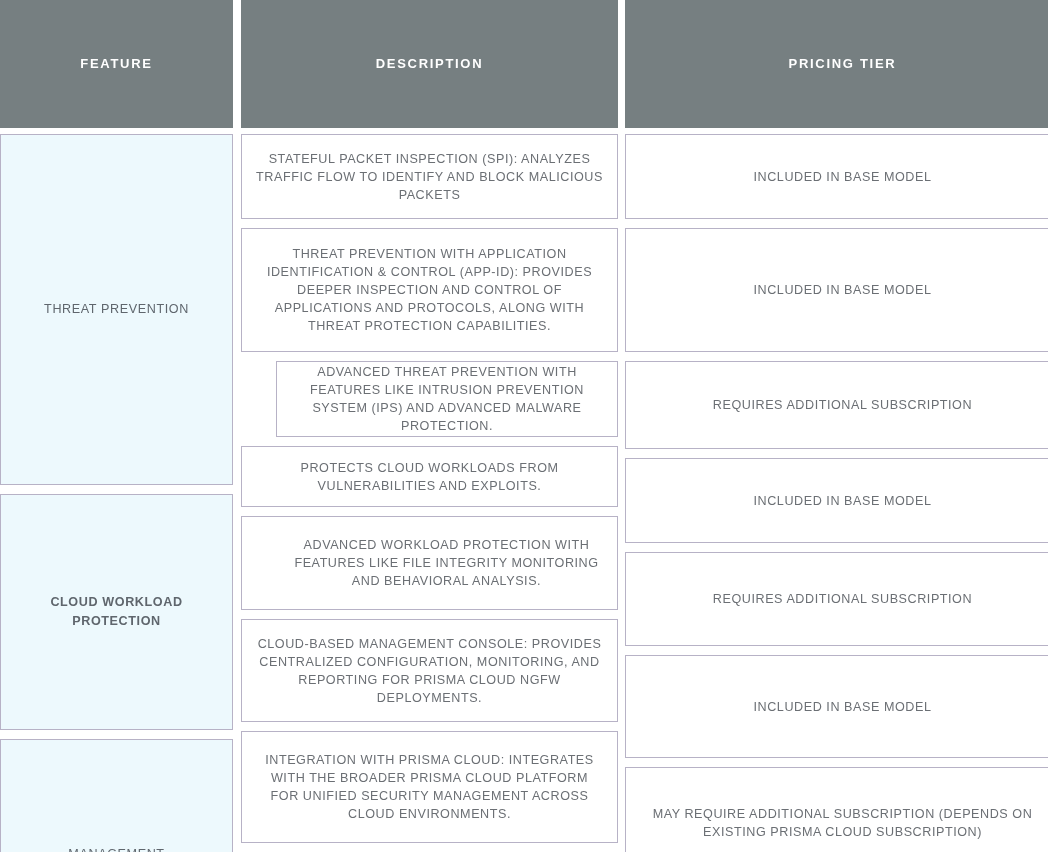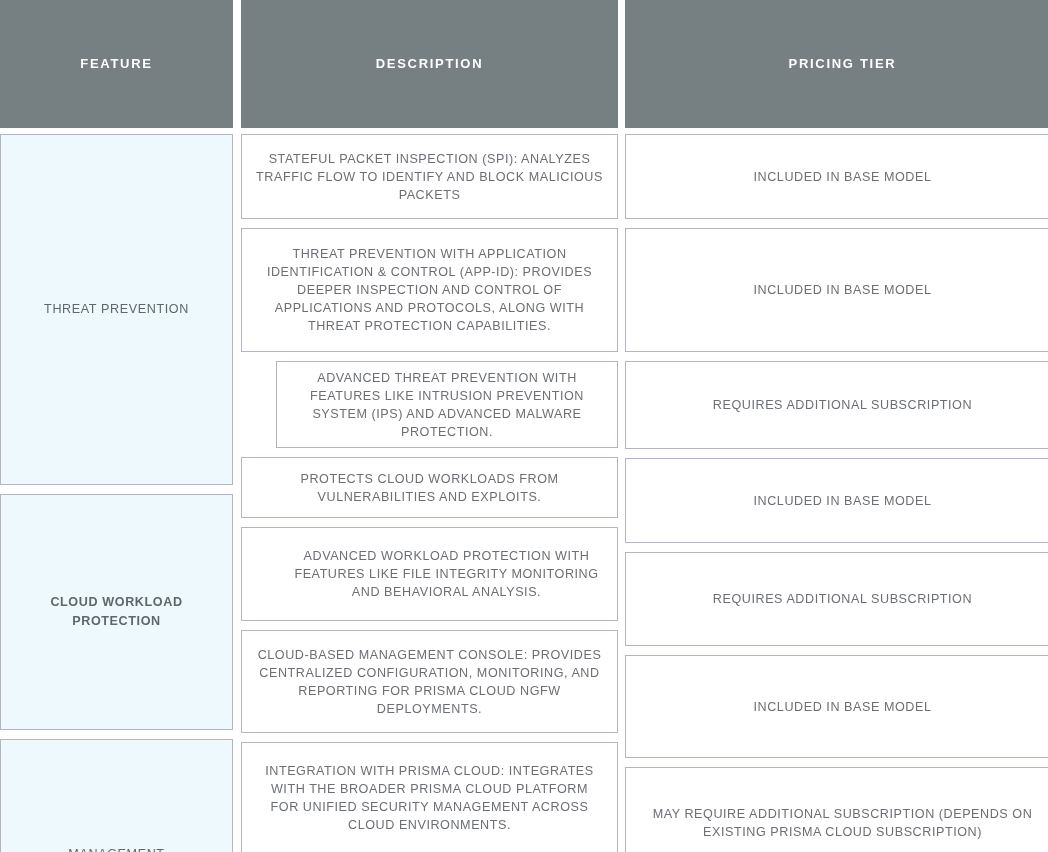--- a/index.html
+++ b/index.html
@@ -87,21 +87,21 @@
     line-height: 19px;
   }
 
   
   .h-thrprev  { height: 351px; }
   .h-cloudwl  { height: 236px; font-weight: bold; }
   .h-mgmt     { height: 230px; }
 
   .d-r1 { height: 85px;  }
   .d-r2 { height: 124px; }
-  .d-r3 { height: 87px; margin-left: 35px;  }
+  .d-r3 { height: 76px; margin-left: 35px;  }
   .d-r4 { height: 61px;  }
   .d-r5 { height: 94px; padding-left: 48px;  }
   .d-r6 { height: 103px; }
   .d-r7 { height: 112px; }
 
   .p-r1 { height: 85px;  }
   .p-r2 { height: 124px; }
   .p-r3 { height: 88px;  }
   .p-r4 { height: 85px;  }
   .p-r5 { height: 94px;  }

